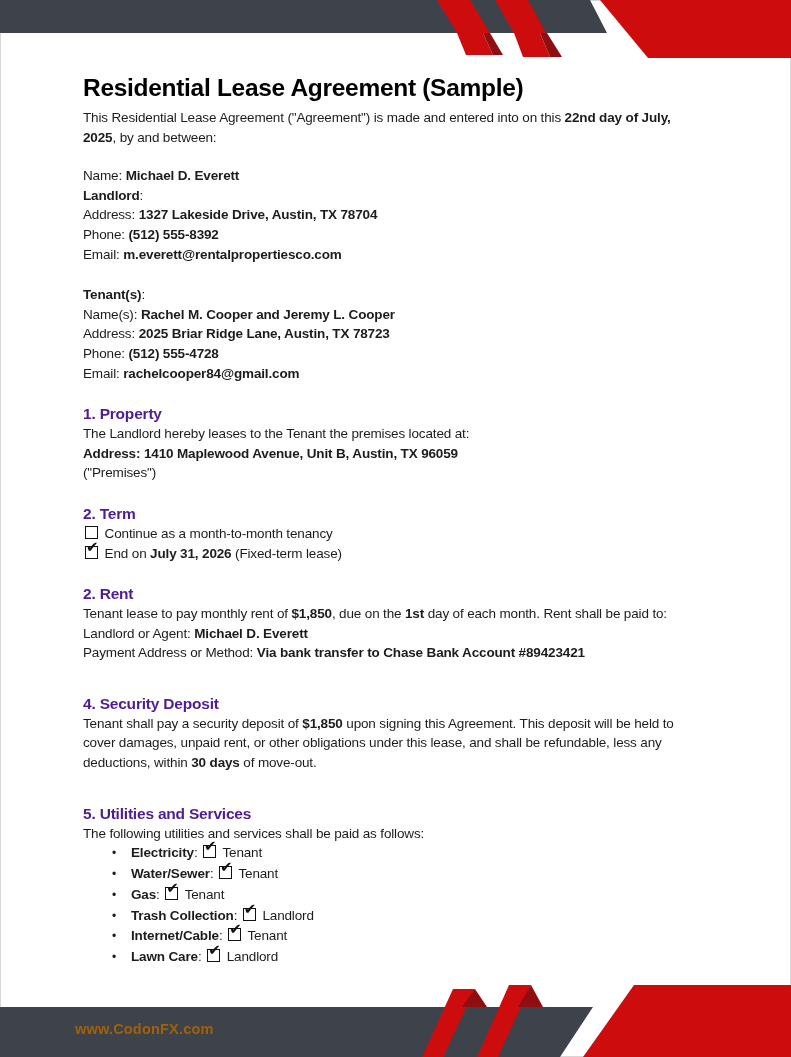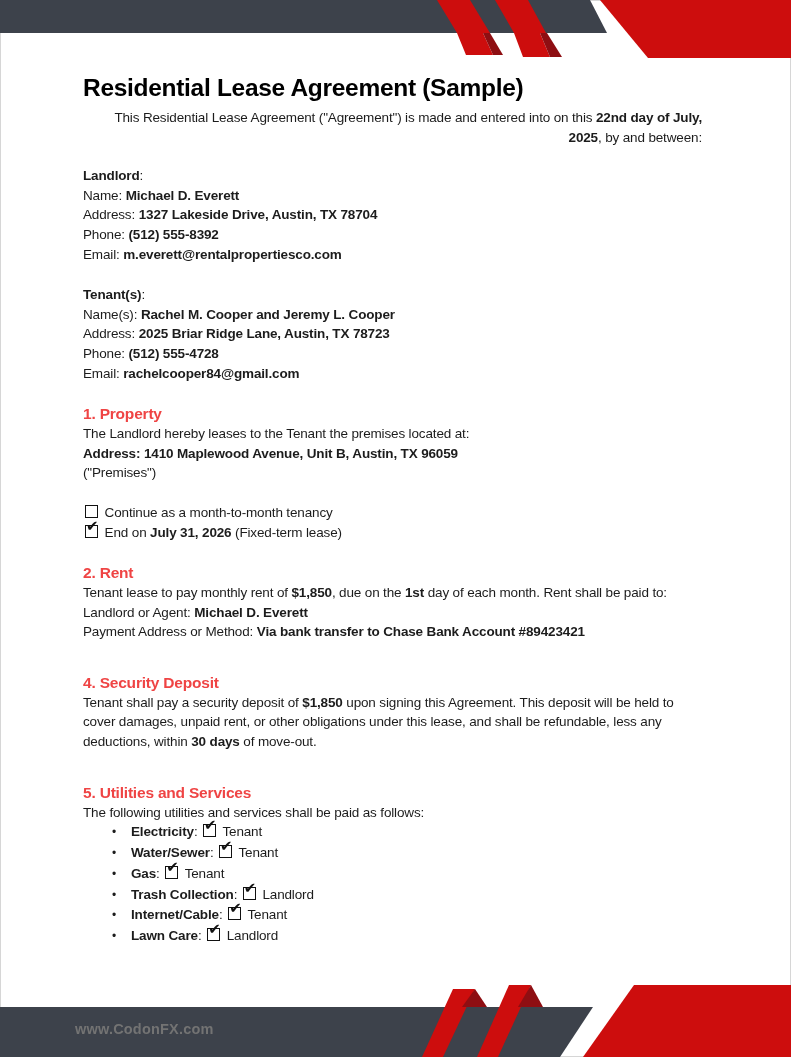--- a/index.html
+++ b/index.html
@@ -9,40 +9,40 @@
     color:#1c1c1c; box-shadow: inset 0 0 0 1px #d6d6d6;
   }
   svg.hdr { position:absolute; top:0; left:0; display:block; }
   svg.ftr { position:absolute; bottom:0; left:0; display:block; }
   .content { position:absolute; top:60px; left:0; width:790px; padding:13px 88px 0 83px; box-sizing:border-box; }
   h1 {
     font-size:24.5px; line-height:30px; margin:0 0 5px 0; font-weight:700;
     color:#000; letter-spacing:-0.3px;
   }
   p { margin:0; font-size:13.5px; line-height:19.6px; letter-spacing:-0.15px; }
-  .intro { margin-bottom:19px;text-align:right; }
+  .intro { margin-bottom:19px; }
   .block { margin-top:21px; }
   .block-first { margin-top:0; }
-  h2 { font-size:15.5px; line-height:21px; margin:0; font-weight:700; color:#ef4444; letter-spacing:-0.2px; }
+  h2 { font-size:15.5px; line-height:21px; margin:0; font-weight:700; color:#4c1d95; letter-spacing:-0.2px; }
   section.sec { margin-top:20px; }
   section.gap-lg { margin-top:30px; }
   ul.util { margin:0; padding:0 0 0 48px; list-style:none; }
   ul.util li { position:relative; font-size:13.5px; line-height:20.8px; letter-spacing:-0.15px; }
   ul.util li::before { content:"\2022"; position:absolute; left:-19px; top:0; font-size:12px; }
   b { font-weight:700; }
   .cbx {
     display:inline-block; width:11px; height:11px; border:1.7px solid #111;
     position:relative; margin:0 3px -1px 2px; box-sizing:content-box; background:#fff;
   }
   .cbx .mark {
     position:absolute; left:0px; top:-7px; font-size:15px; line-height:15px;
     font-weight:700; color:#111; font-family:"DejaVu Sans",sans-serif;
   }
   .footer-url {
-    position:absolute; left:75px; top:1021px; color:#737373; font-weight:700;
+    position:absolute; left:75px; top:1021px; color:#a16207; font-weight:700;
     font-size:14.5px; letter-spacing:0.2px;
   }
 </style>
 </head>
 <body>
 
 <div class="page">
 
   <svg class="hdr" width="791" height="60" viewBox="0 0 791 60">
     <polygon points="0,0 590,0 607,33 0,33" fill="#3d424b"></polygon>
@@ -53,22 +53,22 @@
     <polygon points="514,33 540,33 550,57 523,57" fill="#cd0d0d"></polygon>
     <polygon points="540,33 547,33 562,57 550,57" fill="#8e0e12"></polygon>
     <polygon points="600,0 791,0 791,58 648,58" fill="#cd0d0d"></polygon>
   </svg>
 
   <div class="content">
     <h1>Residential Lease Agreement (Sample)</h1>
     <p class="intro"><span>This Residential Lease Agreement ("Agreement") is made and entered into on this </span><b>22nd day of July, 2025</b><span>, by and between:</span></p>
 
     <div class="block block-first">
+      <p><span>Name: </span><b>Michael D. Everett</b></p>
       <p><b>Landlord</b><span>:</span></p>
-      <p><span>Name: </span><b>Michael D. Everett</b></p>
       <p><span>Address: </span><b>1327 Lakeside Drive, Austin, TX 78704</b></p>
       <p><span>Phone: </span><b>(512) 555-8392</b></p>
       <p><span>Email: </span><b>m.everett@rentalpropertiesco.com</b></p>
     </div>
 
     <div class="block">
       <p><b>Tenant(s)</b><span>:</span></p>
       <p><span>Name(s): </span><b>Rachel M. Cooper and Jeremy L. Cooper</b></p>
       <p><span>Address: </span><b>2025 Briar Ridge Lane, Austin, TX 78723</b></p>
       <p><span>Phone: </span><b>(512) 555-4728</b></p>
@@ -76,20 +76,21 @@
     </div>
 
     <section class="sec">
       <h2>1. Property</h2>
       <p><span>The Landlord hereby leases to the Tenant the premises located at:</span></p>
       <p><b>Address: 1410 Maplewood Avenue, Unit B, Austin, TX 96059</b></p>
       <p><span>("Premises")</span></p>
     </section>
 
     <section class="sec">
+      <h2>2. Term</h2>
       <p><span class="cbx"></span><span> Continue as a month-to-month  tenancy</span></p>
       <p><span class="cbx"><span class="mark">✔</span></span><span> End on </span><b>July 31, 2026</b><span> (Fixed-term lease)</span></p>
     </section>
 
     <section class="sec">
       <h2>2. Rent</h2>
       <p><span>Tenant lease to pay monthly rent of </span><b>$1,850</b><span>, due on the </span><b>1st</b><span> day of each month. Rent shall be paid to:</span></p>
       <p><span>Landlord or Agent: </span><b>Michael D. Everett</b></p>
       <p><span>Payment Address or Method: </span><b>Via bank transfer to Chase Bank Account #89423421</b></p>
     </section>

